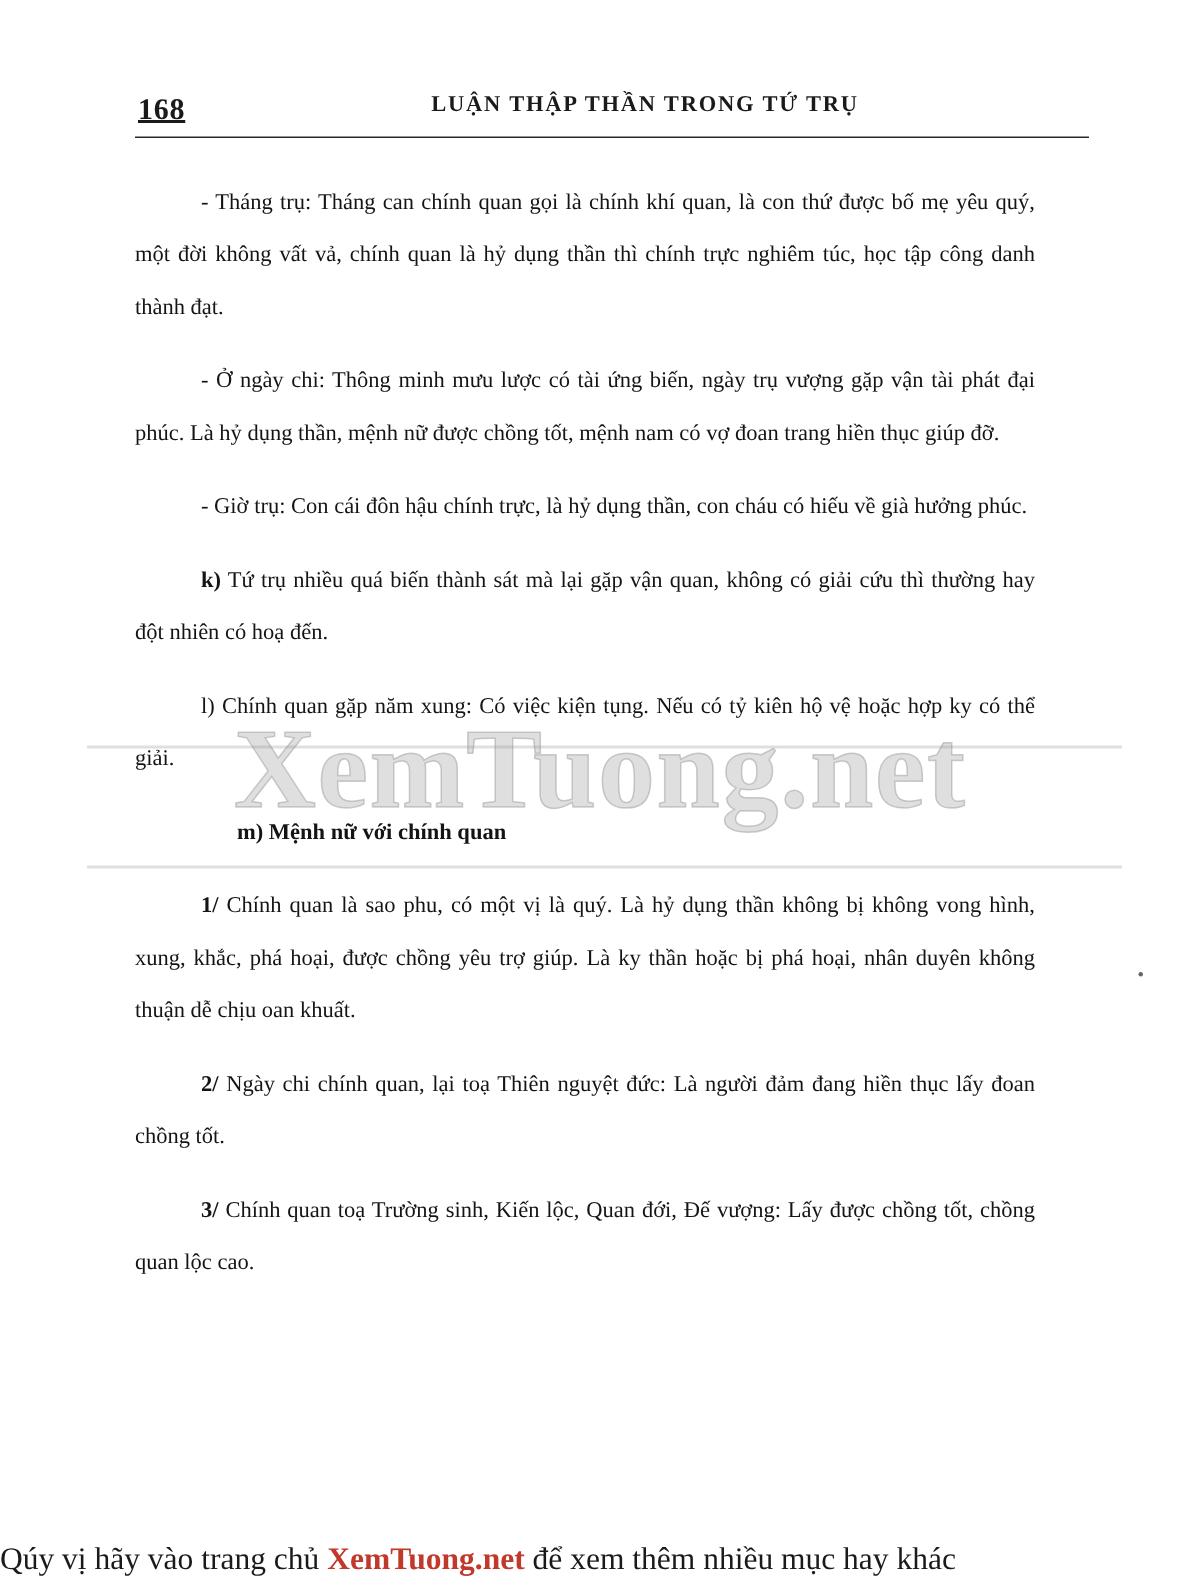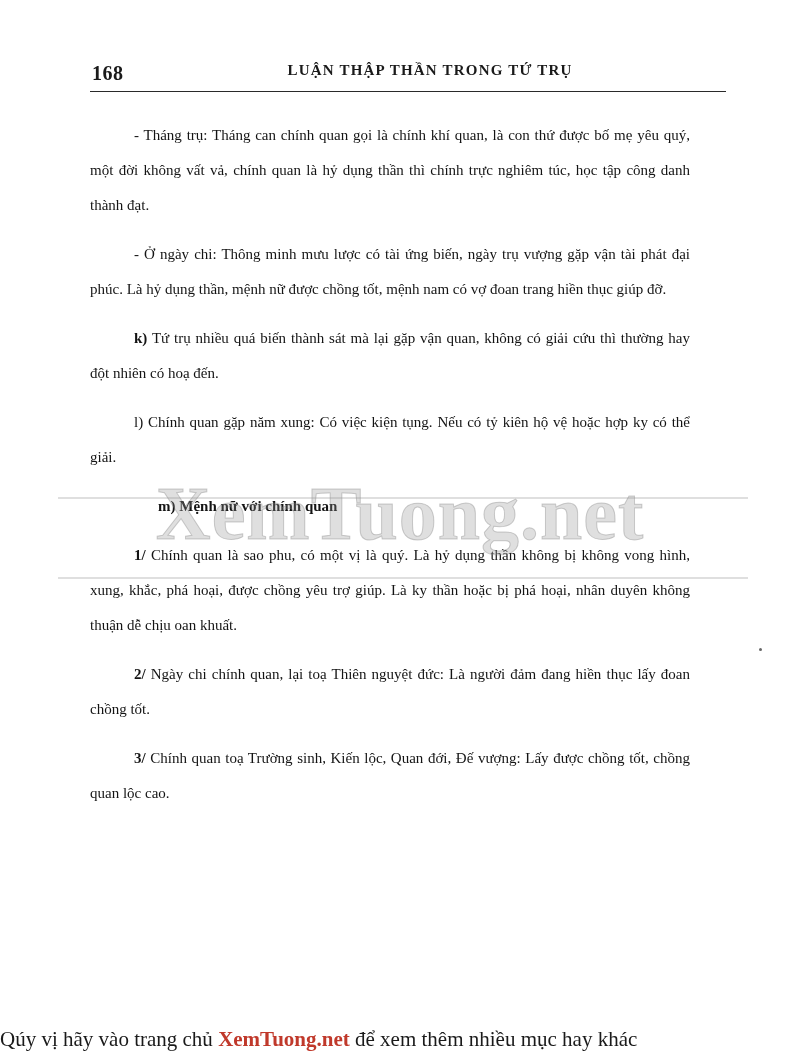--- a/index.html
+++ b/index.html
@@ -32,20 +32,21 @@
     height: 40px;
   }
   .page-number {
     position: absolute;
     left: 20px;
     top: 4px;
     font-size: 20px;
     font-weight: 700;
     letter-spacing: 0.5px;
     color: #1a1a1a;
+    text-decoration: underline;
   }
   .header-title {
     position: absolute;
     left: 0;
     right: 0;
     top: 4px;
     text-align: center;
     font-size: 15px;
     font-weight: 700;
     letter-spacing: 1.2px;
@@ -146,20 +147,21 @@
     <div class="header-title">LUẬN THẬP THẦN TRONG TỨ TRỤ</div>
     <div class="header-rule"></div>
   </div>
 
   <div class="content">
 
     <p class="para indent">- Tháng trụ: Tháng can chính quan gọi là chính khí quan, là con thứ được bố mẹ yêu quý, một đời không vất vả, chính quan là hỷ dụng thần thì chính trực nghiêm túc, học tập công danh thành đạt.</p>
 
     <p class="para indent">- Ở ngày chi: Thông minh mưu lược có tài ứng biến, ngày trụ vượng gặp vận tài phát đại phúc. Là hỷ dụng thần, mệnh nữ được chồng tốt, mệnh nam có vợ đoan trang hiền thục giúp đỡ.</p>
 
+    <p class="para indent">- Giờ trụ: Con cái đôn hậu chính trực, là hỷ dụng thần, con cháu có hiếu về già hưởng phúc.</p>
 
     <p class="para indent"><span class="bold">k)</span><span> Tứ trụ nhiều quá biến thành sát mà lại gặp vận quan, không có giải cứu thì thường hay đột nhiên có hoạ đến.</span></p>
 
     <p class="para indent"><span>l)</span><span> Chính quan gặp năm xung: Có việc kiện tụng. Nếu có tỷ kiên hộ vệ hoặc hợp ky có thể giải.</span></p>
 
     <p class="para indent heading"><span class="underline">m) Mệnh nữ với chính quan</span></p>
 
     <p class="para indent"><span class="bold">1/</span><span> Chính quan là sao phu, có một vị là quý. Là hỷ dụng thần không bị không vong hình, xung, khắc, phá hoại, được chồng yêu trợ giúp. Là ky thần hoặc bị phá hoại, nhân duyên không thuận dễ chịu oan khuất.</span></p>
 
     <p class="para indent"><span class="bold">2/</span><span> Ngày chi chính quan, lại toạ Thiên nguyệt đức: Là người đảm đang hiền thục lấy đoan chồng tốt.</span></p>

